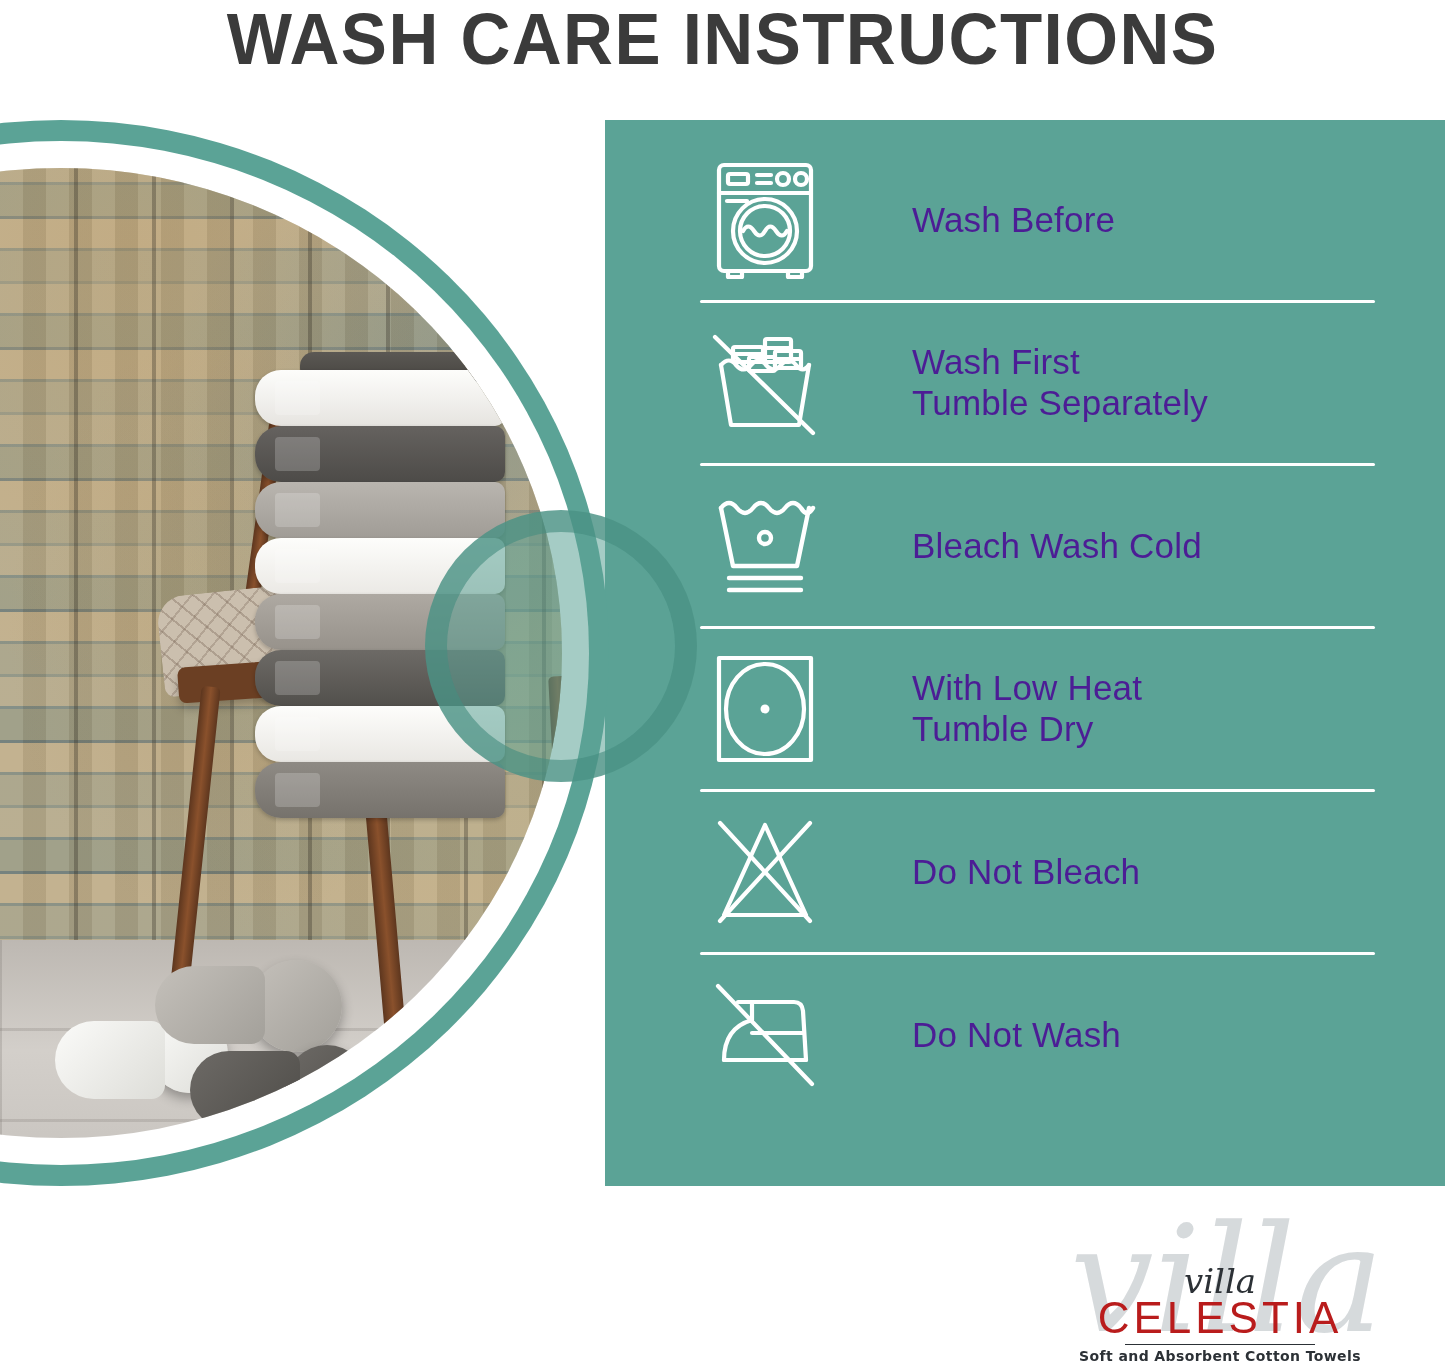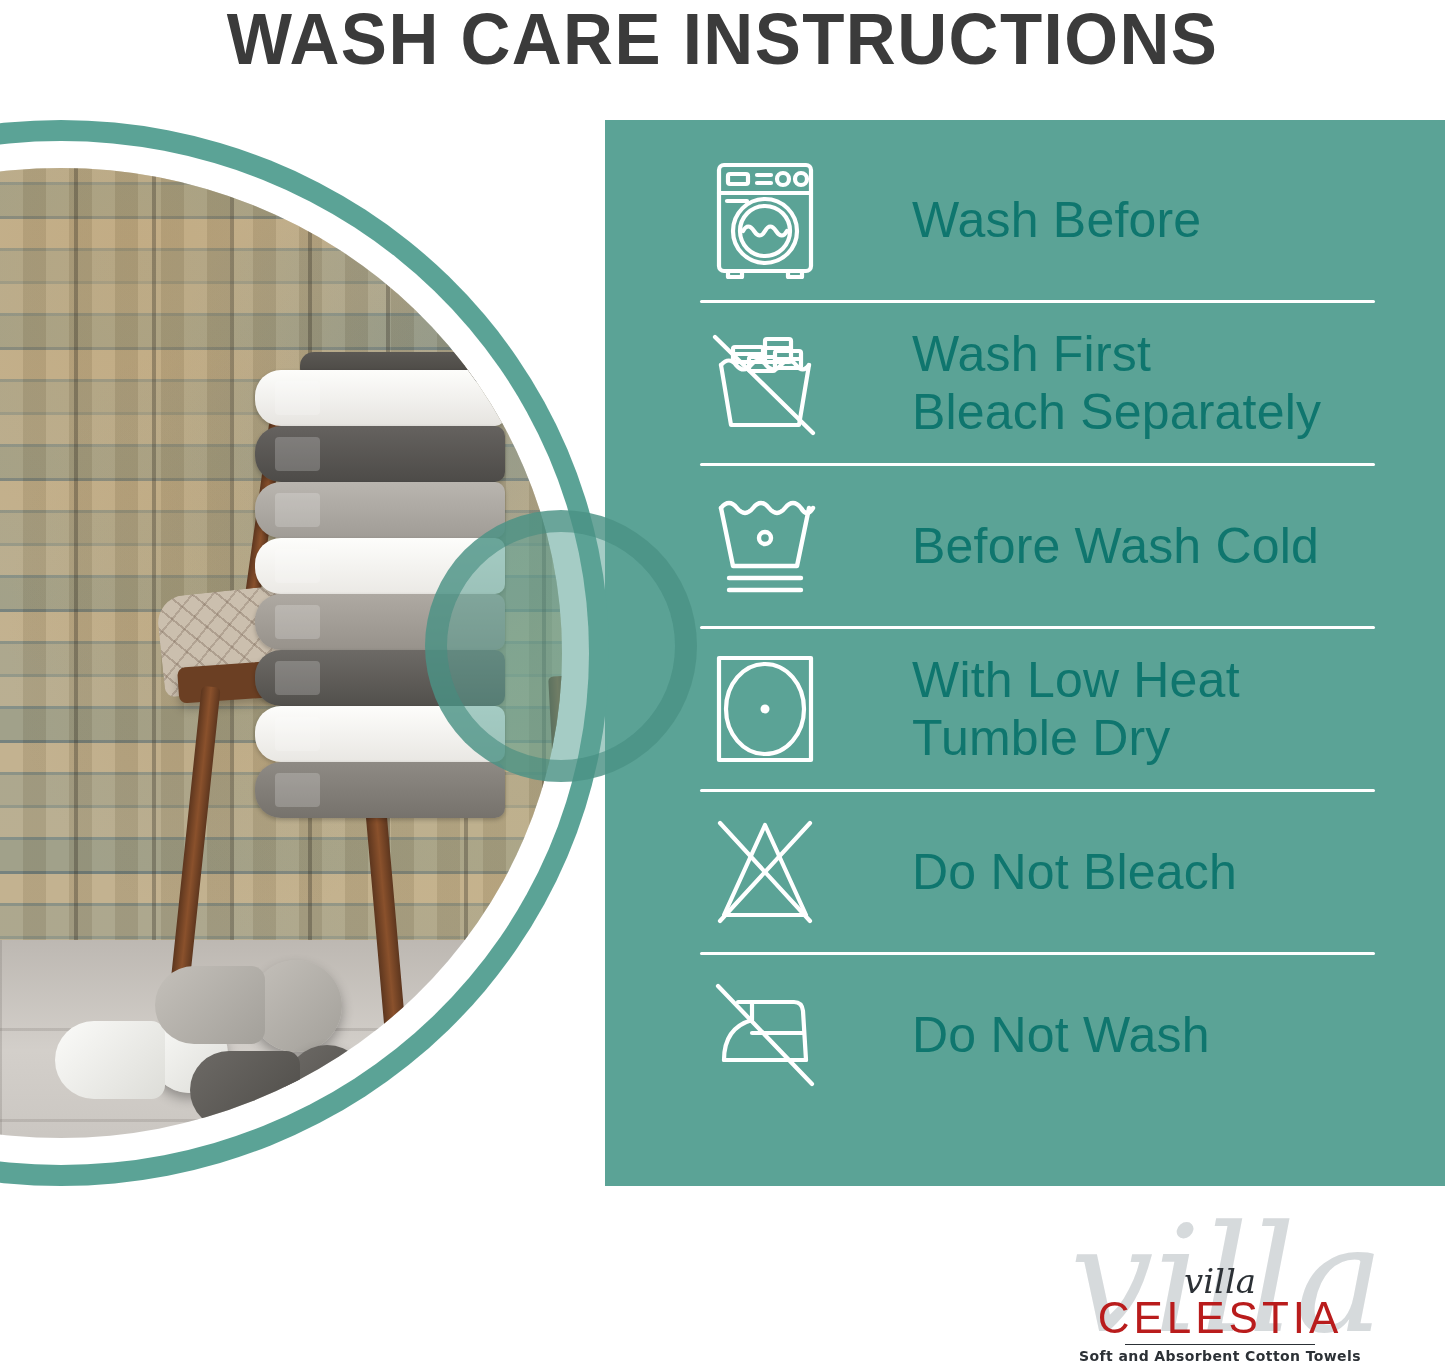--- a/index.html
+++ b/index.html
@@ -261,22 +261,22 @@
   }
   .row-icon {
     width: 130px;
     flex: 0 0 130px;
     display: flex;
     align-items: center;
     justify-content: center;
   }
   .row-label {
     flex: 1;
-    color: #0f766e;
-    font-size: 50px;
+    color: #4c1d95;
+    font-size: 35px;
     line-height: 1.17;
     font-weight: 400;
     padding-left: 82px;
     letter-spacing: 0.2px;
   }
   .divider {
     height: 3px;
     background: #ffffff;
     width: 675px;
     margin: 0;
@@ -420,37 +420,37 @@
         <rect x="56" y="12" width="26" height="23" rx="2"></rect>
         <line x1="56" y1="21" x2="82" y2="21"></line>
         <rect x="40" y="30" width="26" height="14" rx="2"></rect>
         <rect x="66" y="24" width="26" height="17" rx="2"></rect>
         <line x1="66" y1="32" x2="92" y2="32"></line>
         <line x1="6" y1="10" x2="104" y2="106"></line>
       </svg>
     </div>
     <div class="row-label">
       <div>Wash First</div>
-      <div>Bleach Separately</div>
+      <div>Tumble Separately</div>
     </div>
   </div>
   <div class="divider"></div>
 
   <div class="row">
     <div class="row-icon">
       <svg width="108" height="104" viewBox="0 0 108 104" fill="none" stroke="#ffffff" stroke-width="4.4" stroke-linecap="round" stroke-linejoin="round">
         <path d="M10 14 L22 72 H86 L98 14"></path>
         <path d="M10 14 q8 -10 16 0 q8 10 16 0 q8 -10 16 0 q8 10 16 0 q8 -10 16 0 q6 10 12 0"></path>
         <circle cx="54" cy="44" r="6"></circle>
         <line x1="18" y1="84" x2="90" y2="84"></line>
         <line x1="18" y1="96" x2="90" y2="96"></line>
       </svg>
     </div>
     <div class="row-label">
-      <div>Before Wash Cold</div>
+      <div>Bleach Wash Cold</div>
     </div>
   </div>
   <div class="divider"></div>
 
   <div class="row">
     <div class="row-icon">
       <svg width="106" height="114" viewBox="0 0 106 114" fill="none" stroke="#ffffff" stroke-width="4.2" stroke-linecap="round" stroke-linejoin="round">
         <rect x="7" y="6" width="92" height="102"></rect>
         <ellipse cx="53" cy="57" rx="39" ry="45"></ellipse>
         <circle cx="53" cy="57" r="4.5" fill="#ffffff" stroke="none"></circle>

